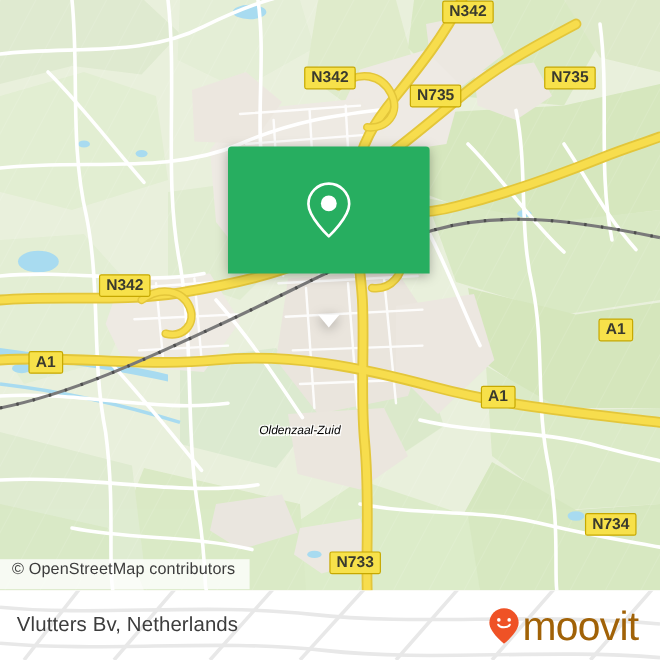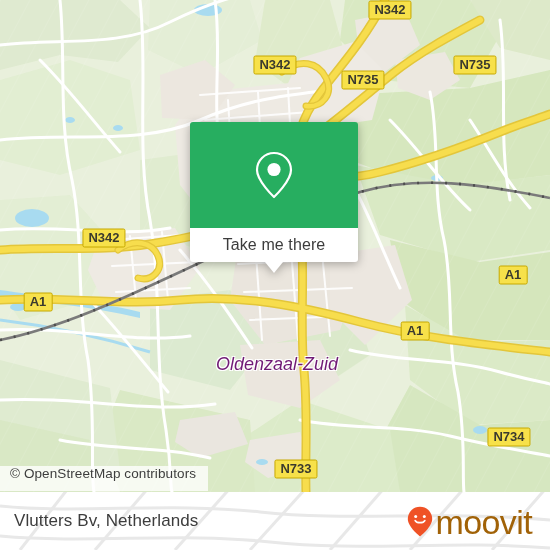--- a/index.html
+++ b/index.html
@@ -314,37 +314,34 @@
         <div style="position: absolute; left: 363px; top: 80px; transform: translate(-50%, -50%); background: rgb(247, 225, 74); border: 1.5px solid rgb(198, 168, 0); border-radius: 2px; padding: 1px 5px 2px; font-family: &quot;Liberation Sans&quot;, sans-serif; font-size: 13px; font-weight: bold; color: rgb(58, 58, 46); line-height: 14px; white-space: nowrap;">N735</div>
         <div style="position: absolute; left: 475px; top: 65px; transform: translate(-50%, -50%); background: rgb(247, 225, 74); border: 1.5px solid rgb(198, 168, 0); border-radius: 2px; padding: 1px 5px 2px; font-family: &quot;Liberation Sans&quot;, sans-serif; font-size: 13px; font-weight: bold; color: rgb(58, 58, 46); line-height: 14px; white-space: nowrap;">N735</div>
         <div style="position: absolute; left: 104px; top: 238px; transform: translate(-50%, -50%); background: rgb(247, 225, 74); border: 1.5px solid rgb(198, 168, 0); border-radius: 2px; padding: 1px 5px 2px; font-family: &quot;Liberation Sans&quot;, sans-serif; font-size: 13px; font-weight: bold; color: rgb(58, 58, 46); line-height: 14px; white-space: nowrap;">N342</div>
         <div style="position: absolute; left: 38px; top: 302px; transform: translate(-50%, -50%); background: rgb(247, 225, 74); border: 1.5px solid rgb(198, 168, 0); border-radius: 2px; padding: 1px 5px 2px; font-family: &quot;Liberation Sans&quot;, sans-serif; font-size: 13px; font-weight: bold; color: rgb(58, 58, 46); line-height: 14px; white-space: nowrap;">A1</div>
         <div style="position: absolute; left: 513px; top: 275px; transform: translate(-50%, -50%); background: rgb(247, 225, 74); border: 1.5px solid rgb(198, 168, 0); border-radius: 2px; padding: 1px 5px 2px; font-family: &quot;Liberation Sans&quot;, sans-serif; font-size: 13px; font-weight: bold; color: rgb(58, 58, 46); line-height: 14px; white-space: nowrap;">A1</div>
         <div style="position: absolute; left: 415px; top: 331px; transform: translate(-50%, -50%); background: rgb(247, 225, 74); border: 1.5px solid rgb(198, 168, 0); border-radius: 2px; padding: 1px 5px 2px; font-family: &quot;Liberation Sans&quot;, sans-serif; font-size: 13px; font-weight: bold; color: rgb(58, 58, 46); line-height: 14px; white-space: nowrap;">A1</div>
         <div style="position: absolute; left: 509px; top: 437px; transform: translate(-50%, -50%); background: rgb(247, 225, 74); border: 1.5px solid rgb(198, 168, 0); border-radius: 2px; padding: 1px 5px 2px; font-family: &quot;Liberation Sans&quot;, sans-serif; font-size: 13px; font-weight: bold; color: rgb(58, 58, 46); line-height: 14px; white-space: nowrap;">N734</div>
         <div style="position: absolute; left: 296px; top: 469px; transform: translate(-50%, -50%); background: rgb(247, 225, 74); border: 1.5px solid rgb(198, 168, 0); border-radius: 2px; padding: 1px 5px 2px; font-family: &quot;Liberation Sans&quot;, sans-serif; font-size: 13px; font-weight: bold; color: rgb(58, 58, 46); line-height: 14px; white-space: nowrap;">N733</div>
       </div>
 
-    <div style="position:absolute;left:216px;top:354px;font-style:italic;font-size:18px;color:#701a75;
+    <div style="position:absolute;left:216px;top:354px;font-style:italic;font-size:10px;color:#000000;
                 text-shadow:1px 1px 0 #fff,-1px 1px 0 #fff,1px -1px 0 #fff,-1px -1px 0 #fff;white-space:nowrap;">Oldenzaal-Zuid</div>
   </div>
 
   <div class="attribution">
     <span>© OpenStreetMap contributors</span>
   </div>
 
   <div class="popup">
     <div class="popup-top">
       <svg class="popup-pin" viewBox="0 0 42 50">
         <path d="M21 3 C11.6 3 4 10.6 4 20 C4 31 21 47 21 47 C21 47 38 31 38 20 C38 10.6 30.4 3 21 3 Z" fill="none" stroke="#ffffff" stroke-width="2.2" stroke-linejoin="round"></path>
         <circle cx="21" cy="19.5" r="6.6" fill="#ffffff"></circle>
       </svg>
-    </div>
-    <div class="popup-bottom">
-      <span class="popup-label">Take me there</span>
     </div>
     <div class="popup-tail"></div>
   </div>
 
   <div id="footer">
     <svg class="footer-bg" viewBox="0 0 550 58">
       <rect x="0" y="0" width="550" height="58" fill="#ffffff"></rect>
       <g stroke="#e8e8e8" stroke-width="3" fill="none">
         <path d="M20,58 L70,-6"></path>
         <path d="M95,58 L150,-6"></path>

